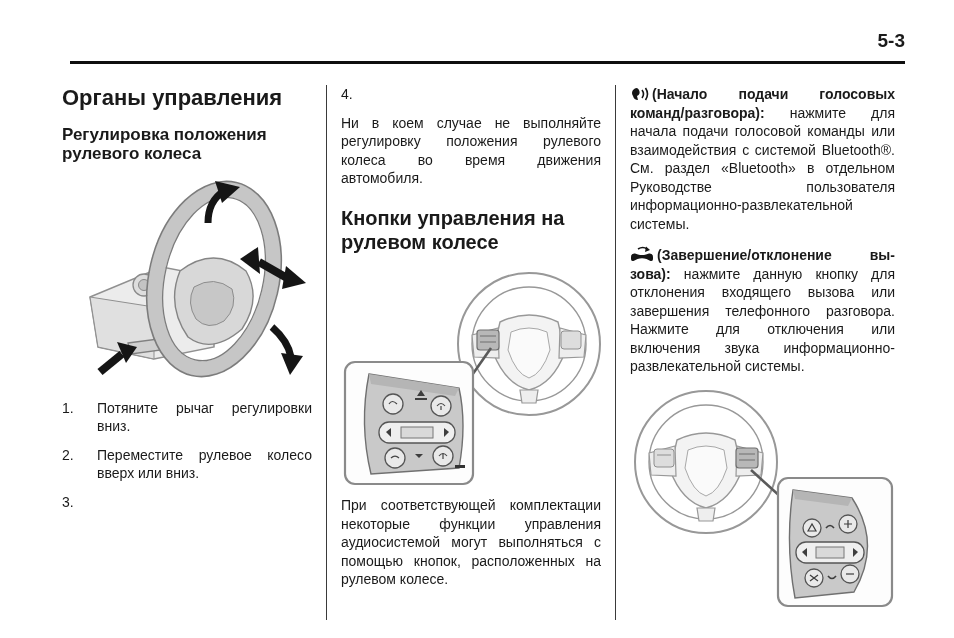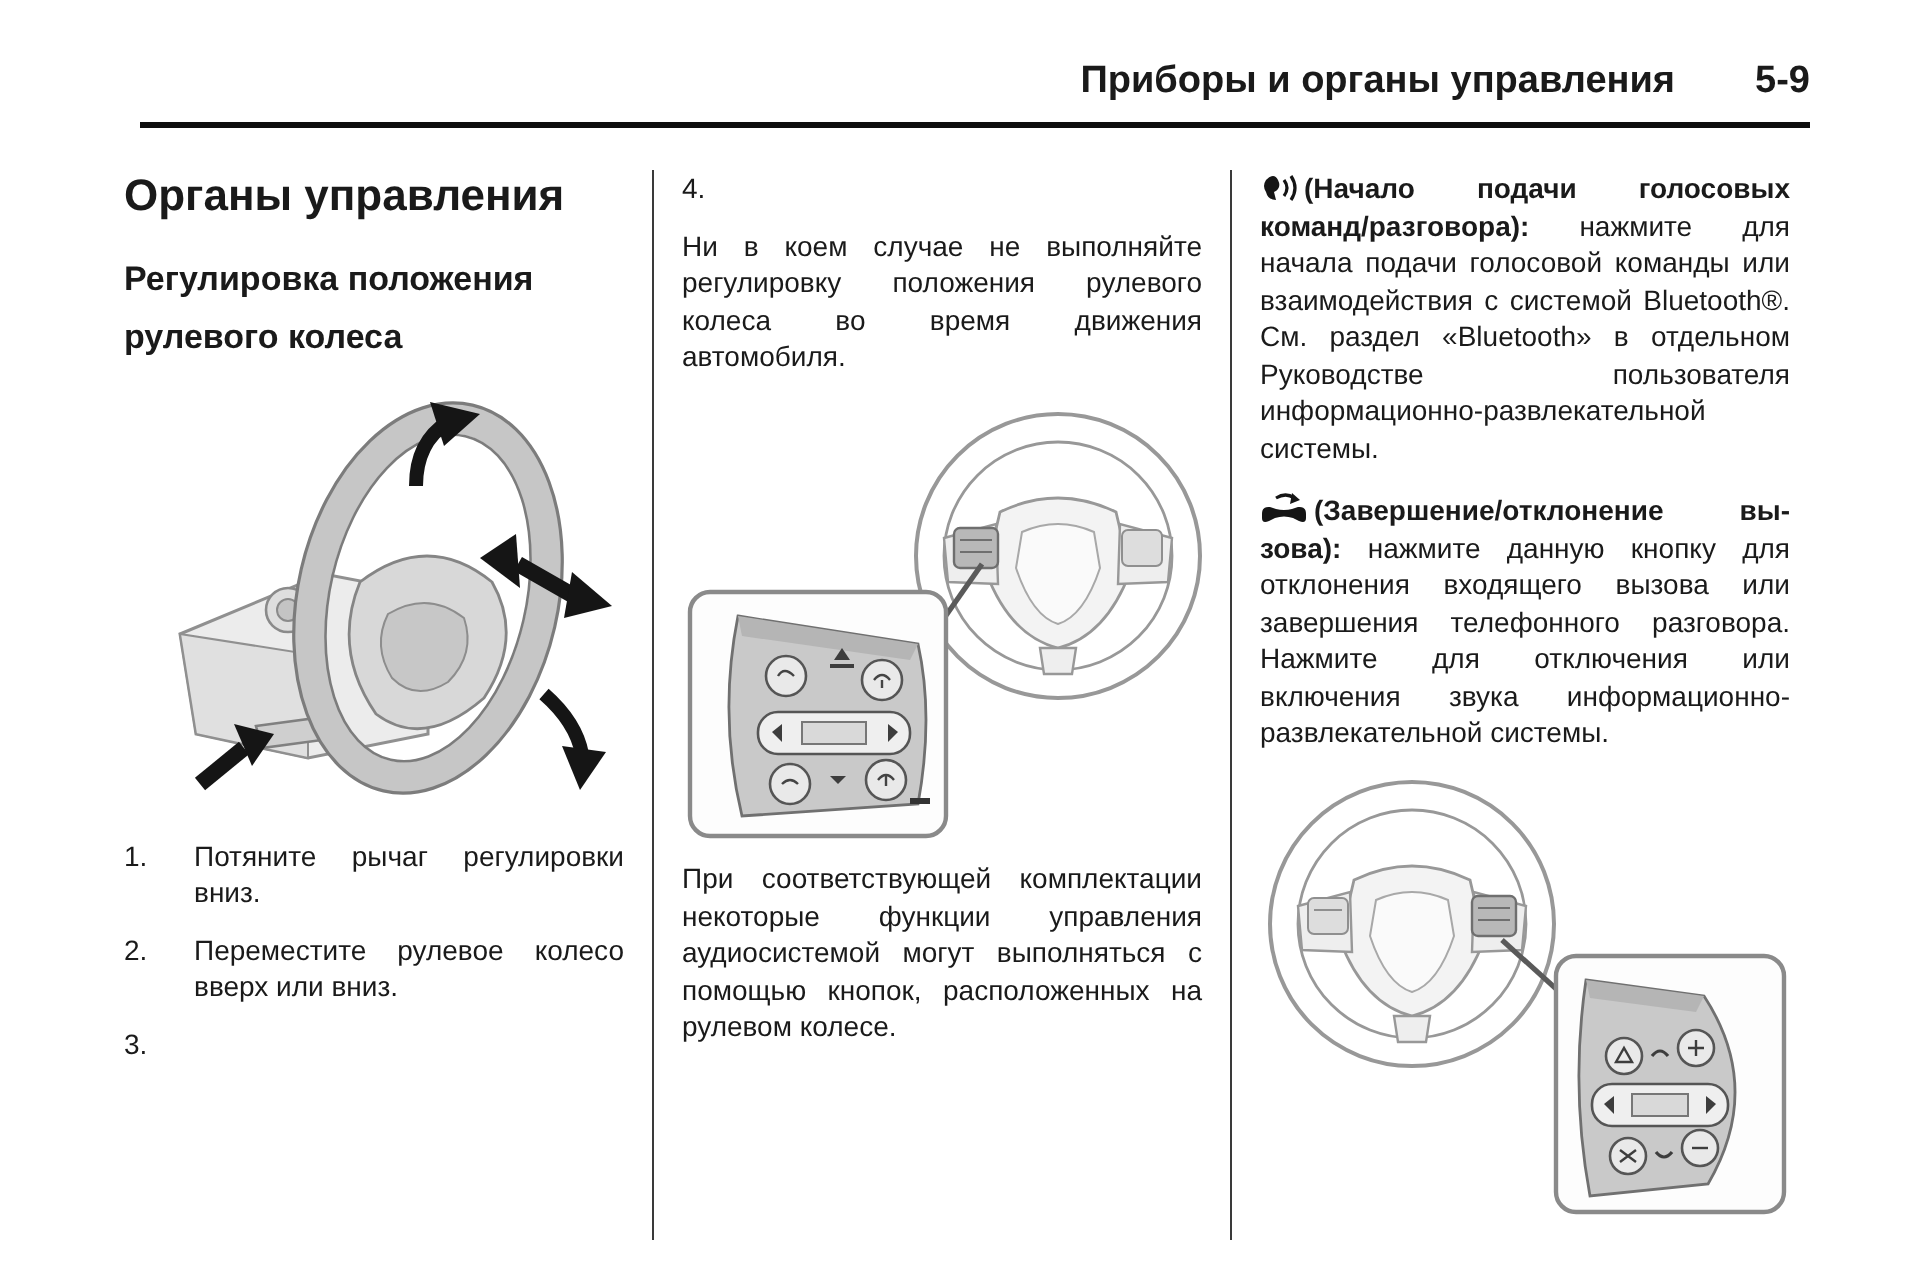--- a/index.html
+++ b/index.html
@@ -24,21 +24,21 @@
     position: absolute; top: 85px; left: 62px;
     display: flex; align-items: flex-start;
   }
   .col { font-size: 14px; line-height: 18.5px; }
   .col1 { width: 250px; }
   .col2 { width: 260px; }
   .col3 { width: 265px; }
   .vdivider { width: 1px; height: 535px; background: #3a3a3a; margin: 0 14px; flex: none; }
 
   h1.doc { font-size: 22px; line-height: 25px; font-weight: bold; }
-  h2.doc { font-size: 17px; line-height: 29px; font-weight: bold; margin-top: 15px; }
+  h2.doc { font-size: 17px; line-height: 19px; font-weight: bold; margin-top: 15px; }
   h2.doc-big { font-size: 20px; line-height: 24px; font-weight: bold; margin-top: 18px; }
 
   p.body { text-align: justify; margin-top: 10px; hyphens: manual; }
   p.first { margin-top: 0; }
 
   .step { display: flex; margin-top: 10px; }
   .step .num { width: 35px; flex: none; }
   .step .txt { flex: 1; text-align: justify; hyphens: manual; }
 
   figure { margin: 0; }
@@ -48,22 +48,21 @@
 
   .inline-icon { display: inline-block; vertical-align: -3px; margin-right: 3px; }
   .inline-icon svg { display: block; }
 </style>
 </head>
 <body>
 
 <div class="page">
 
   <div class="header">
-    <span>Приборы и органы управления</span>
-    <span>5-9</span>
+    <span>5-3</span>
   </div>
 
   <div class="content">
 
     <div class="col col1">
       <h1 class="doc">Органы управления</h1>
       <h2 class="doc">Регулировка положения рулевого колеса</h2>
 
       <figure class="fig1">
         <svg width="250" height="205" viewBox="0 0 250 205">
@@ -124,20 +123,21 @@
 
     <div class="vdivider"></div>
 
     <div class="col col2">
       <div class="step" style="margin-top:0">
         <span class="num">4.</span>
       </div>
 
       <p class="body">Ни в коем случае не выполняйте регулировку положения руле­вого колеса во время движения автомобиля.</p>
 
+      <h2 class="doc-big">Кнопки управления на рулевом колесе</h2>
 
       <figure class="fig2">
         <svg width="260" height="228" viewBox="0 0 260 228">
 
           <circle cx="188" cy="82" r="71" fill="#ffffff" stroke="#989898" stroke-width="2"></circle>
           <circle cx="188" cy="82" r="57" fill="none" stroke="#989898" stroke-width="1.4"></circle>
           <path d="M159 60 Q188 46 217 60 L224 90 Q212 122 188 128 Q164 122 152 90 Z" fill="#f3f3f3" stroke="#989898" stroke-width="1.4"></path>
           <path d="M170 70 Q188 62 206 70 L209 88 Q201 112 188 116 Q175 112 167 88 Z" fill="#fafafa" stroke="#a8a8a8" stroke-width="1"></path>
 
           <path d="M131 73 L157 66 L158 96 L133 95 Z" fill="#eeeeee" stroke="#989898" stroke-width="1.2"></path>

